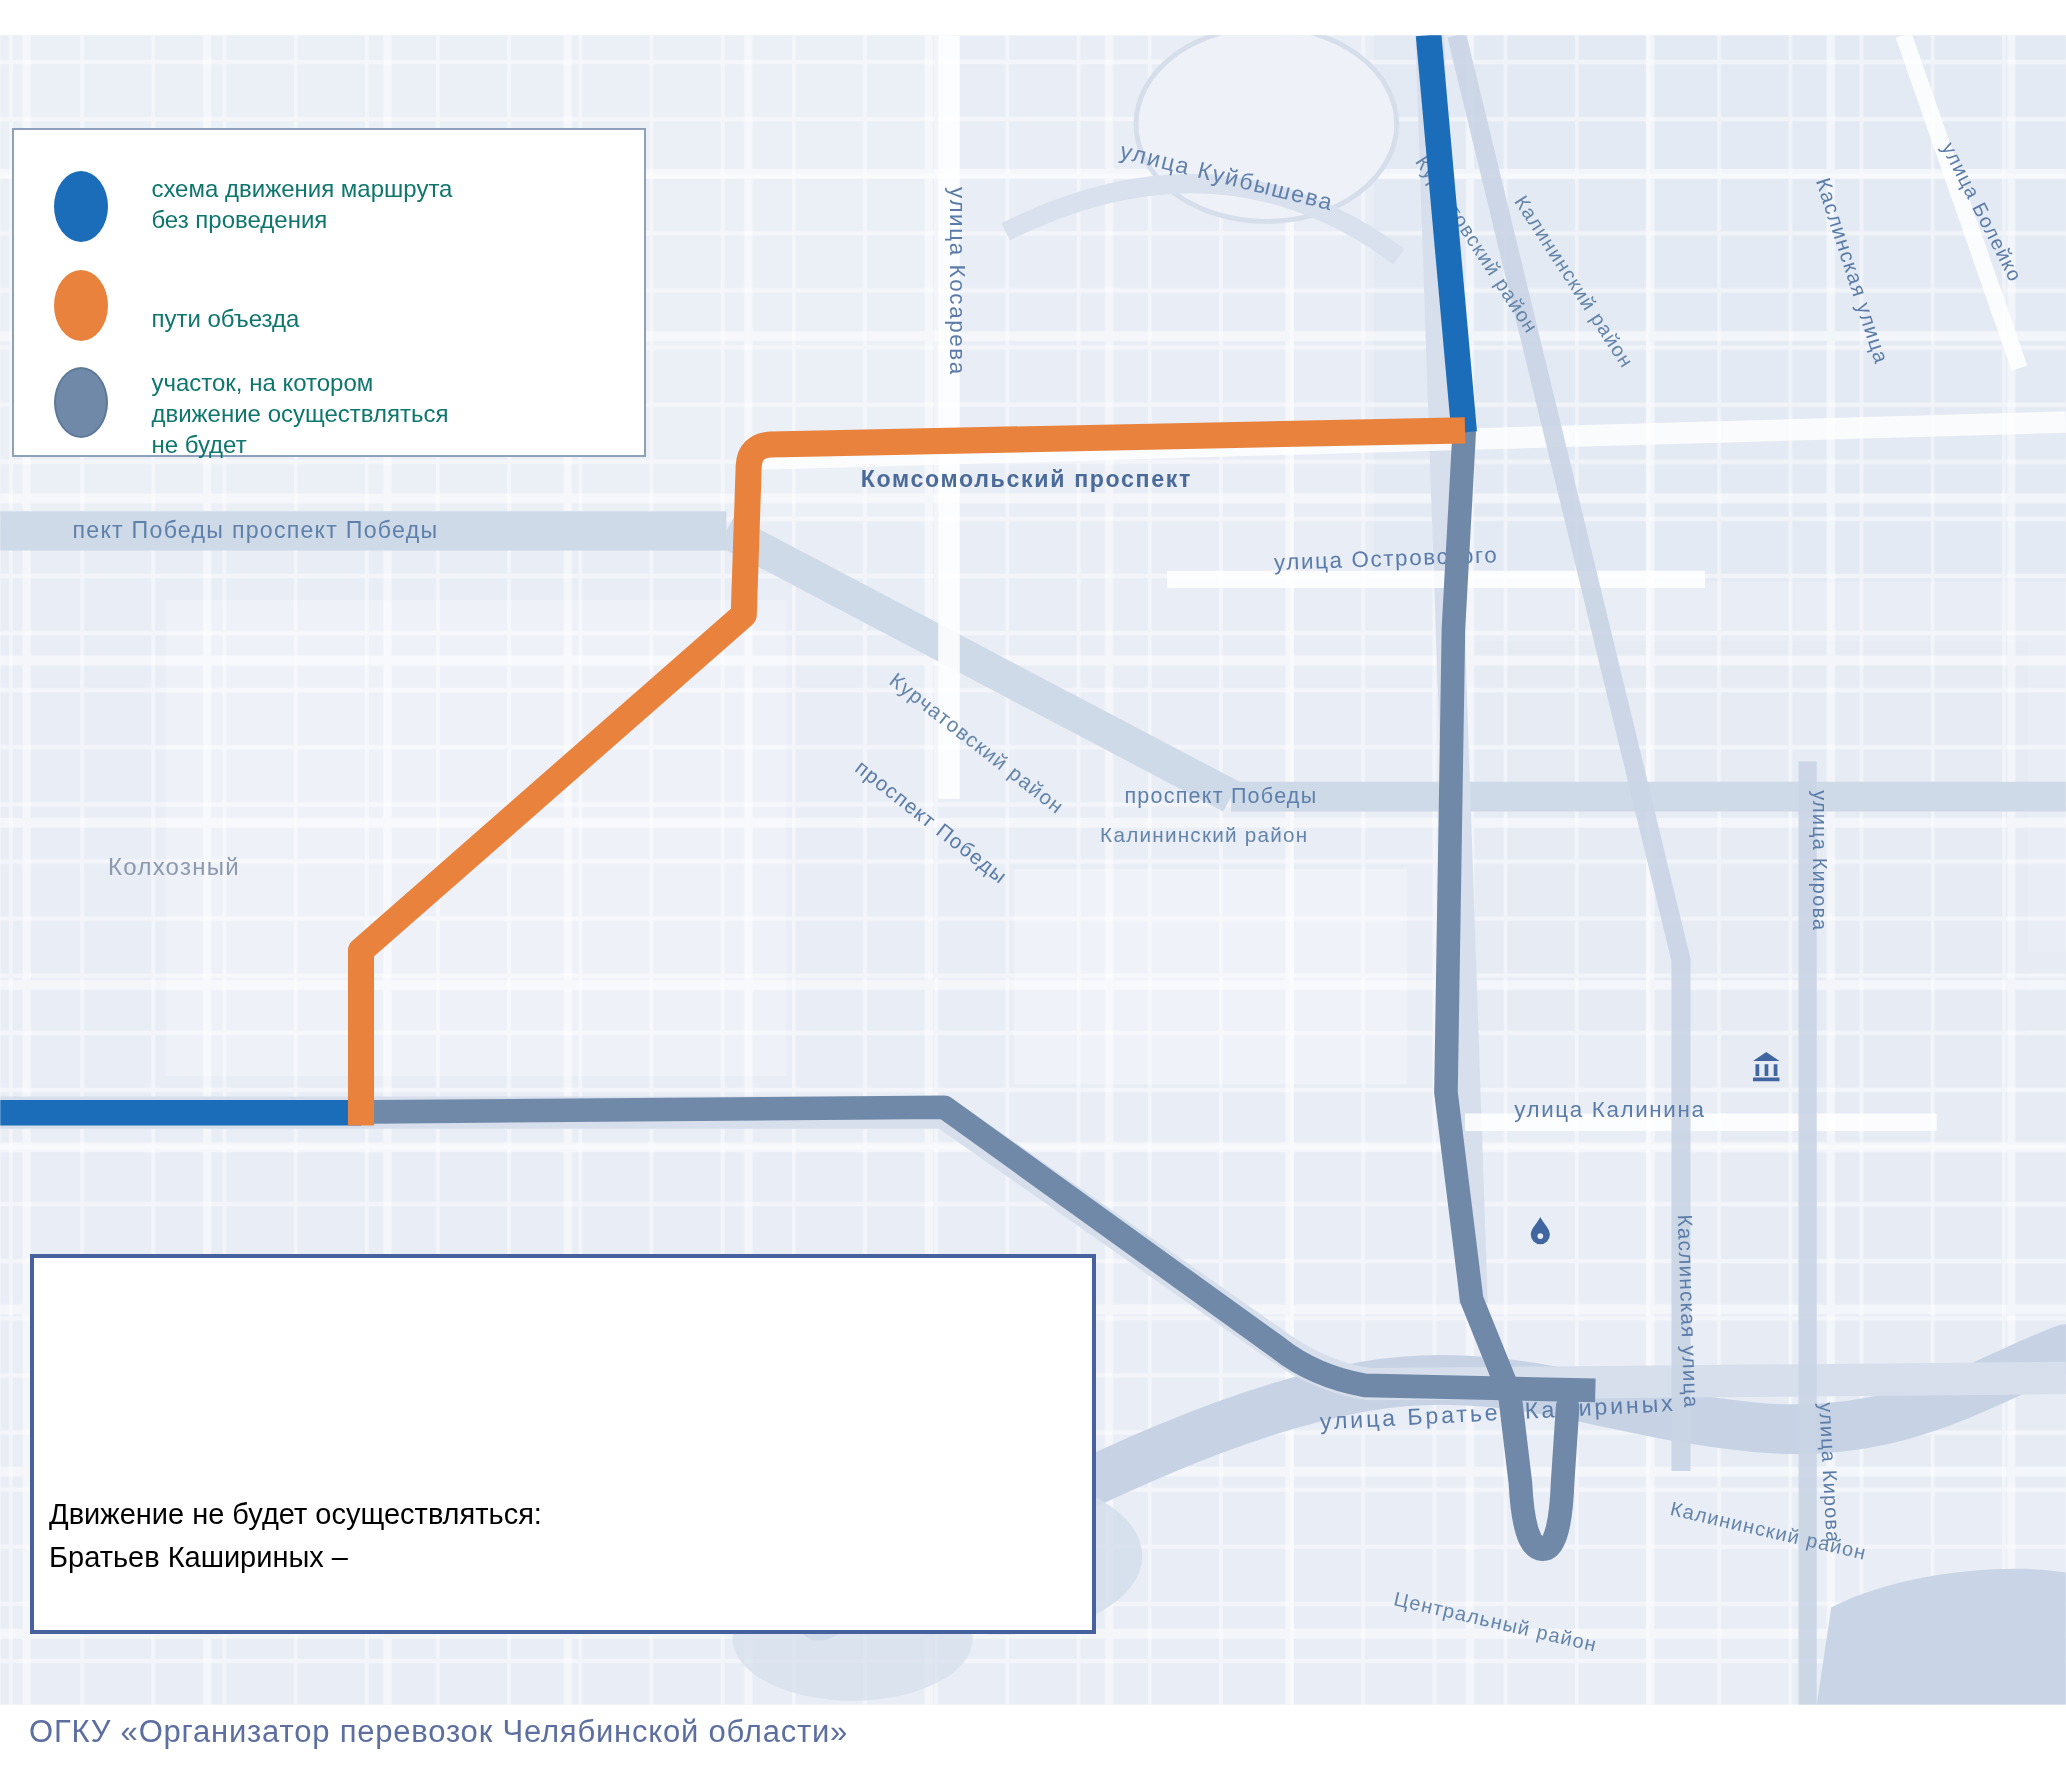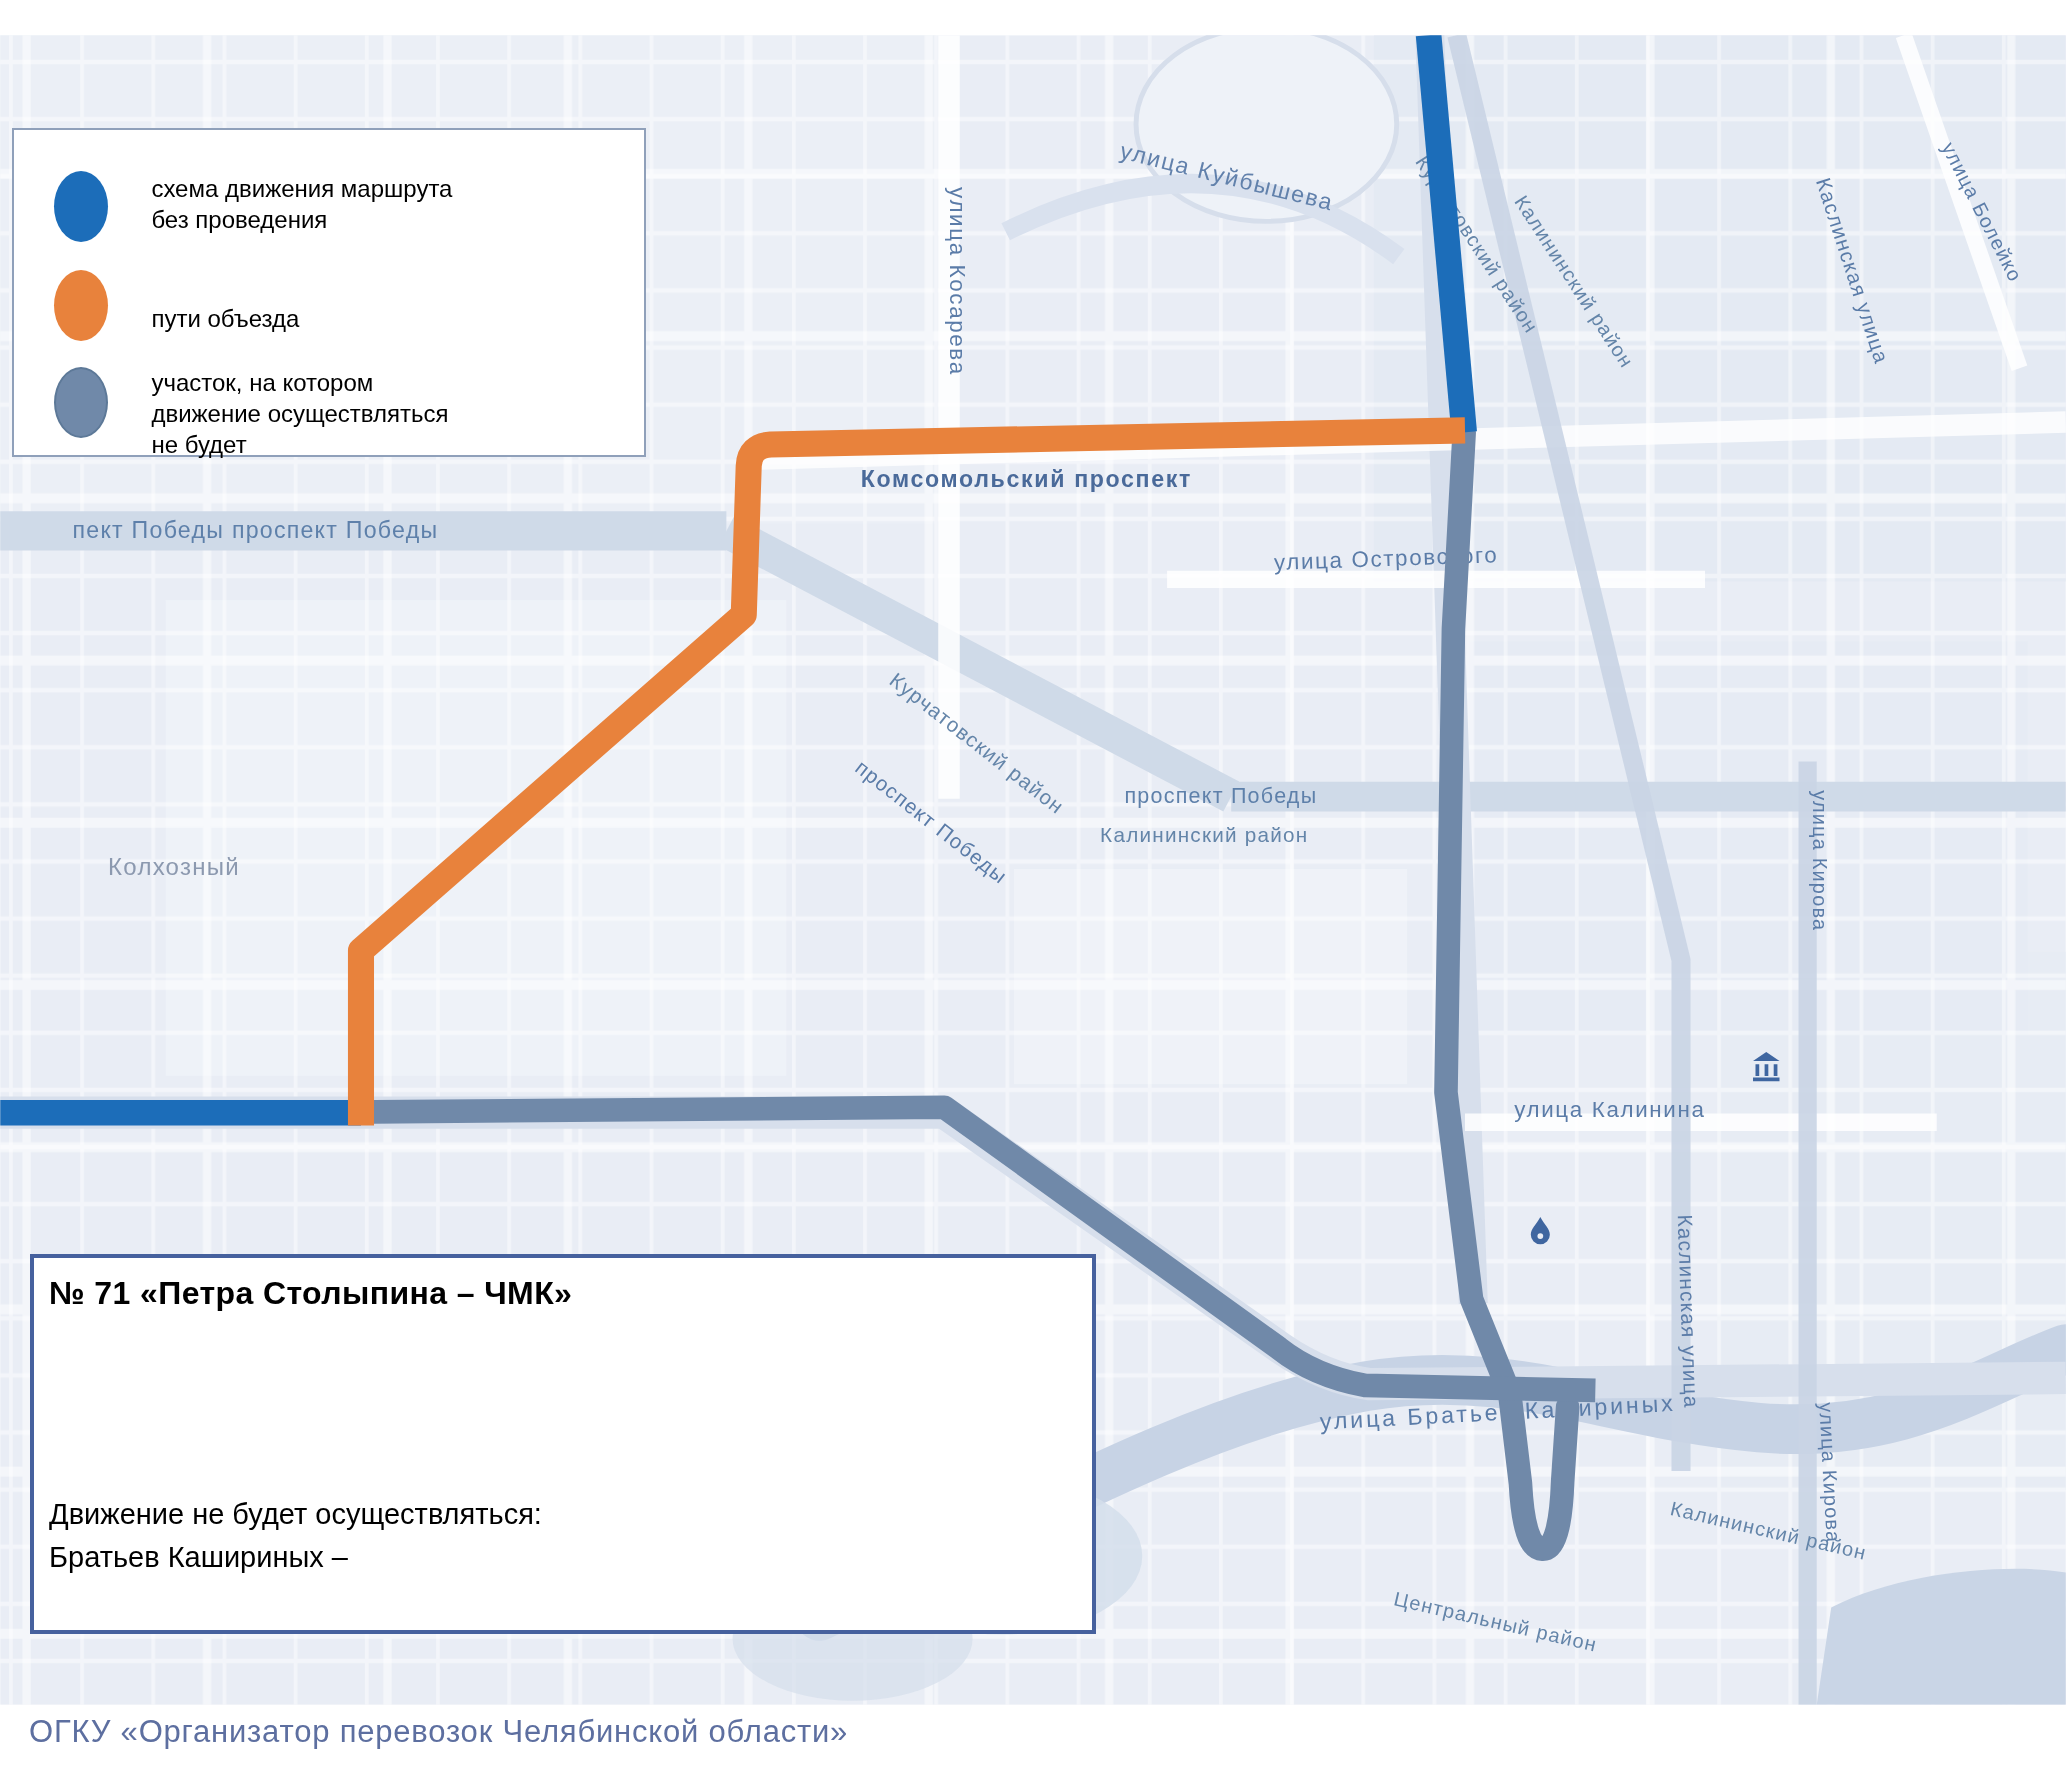--- a/index.html
+++ b/index.html
@@ -7,21 +7,21 @@
         font-family:"Liberation Sans",sans-serif;}
   .map-svg{position:absolute;left:0;top:0;width:2066px;height:1781px;}
   .title{position:absolute;left:0;top:0;width:1093px;padding:11.6px 0 8.3px 5.8px;background:#ffffff;
          color:#1A5FB4;font-size:35px;line-height:46px;font-weight:bold;letter-spacing:0.4px;}
   .legend{position:absolute;left:12.4px;top:128px;width:634px;height:329px;background:#ffffff;
           border:2.9px solid #8FA0BA;box-sizing:border-box;}
   .legend .dot{position:absolute;width:54px;height:71px;border-radius:50%;}
   .legend .dot.blue{left:40px;top:41px;background:#1C6DB9;}
   .legend .dot.orange{left:40px;top:140px;background:#E8823C;}
   .legend .dot.slate{left:40px;top:237px;background:#7089A9;border:2.1px solid #5D7998;box-sizing:border-box;}
-  .legend .txt{position:absolute;left:137px;color:#000000;font-size:24px;line-height:31px;}
+  .legend .txt{position:absolute;left:137px;color:#0f766e;font-size:24px;line-height:31px;}
   .legend .txt.t1{top:43px;}
   .legend .txt.t2{top:173px;}
   .legend .txt.t3{top:237px;}
   .infobox{position:absolute;left:30px;top:1254px;width:1066px;height:380px;background:#ffffff;
            border:4.6px solid #46619E;box-sizing:border-box;color:#000000;}
   .infobox .ib-title{position:absolute;left:15px;top:17.4px;font-size:32px;font-weight:bold;letter-spacing:0.4px;}
   .infobox .ib-line{position:absolute;left:15px;font-size:29px;line-height:38px;}
   .ib-l2{top:137px;}
   .ib-l3{top:237px;}
   .ib-l4{top:280px;}
@@ -138,21 +138,20 @@
     </div>
     <div class="dot slate"></div>
     <div class="txt t3">
       <div>участок, на котором</div>
       <div>движение осуществляться</div>
       <div>не будет</div>
     </div>
   </div>
 
   <div class="infobox">
-    <div class="ib-title">№ 71 «Петра Столыпина – ЧМК»</div>
     <div class="ib-line ib-l3">Движение не будет осуществляться:</div>
     <div class="ib-line ib-l4">Братьев Кашириных –</div>
   </div>
 
   <div class="footer">ОГКУ «Организатор перевозок Челябинской области»</div>
 
 </div>
 
 
 </body></html>

